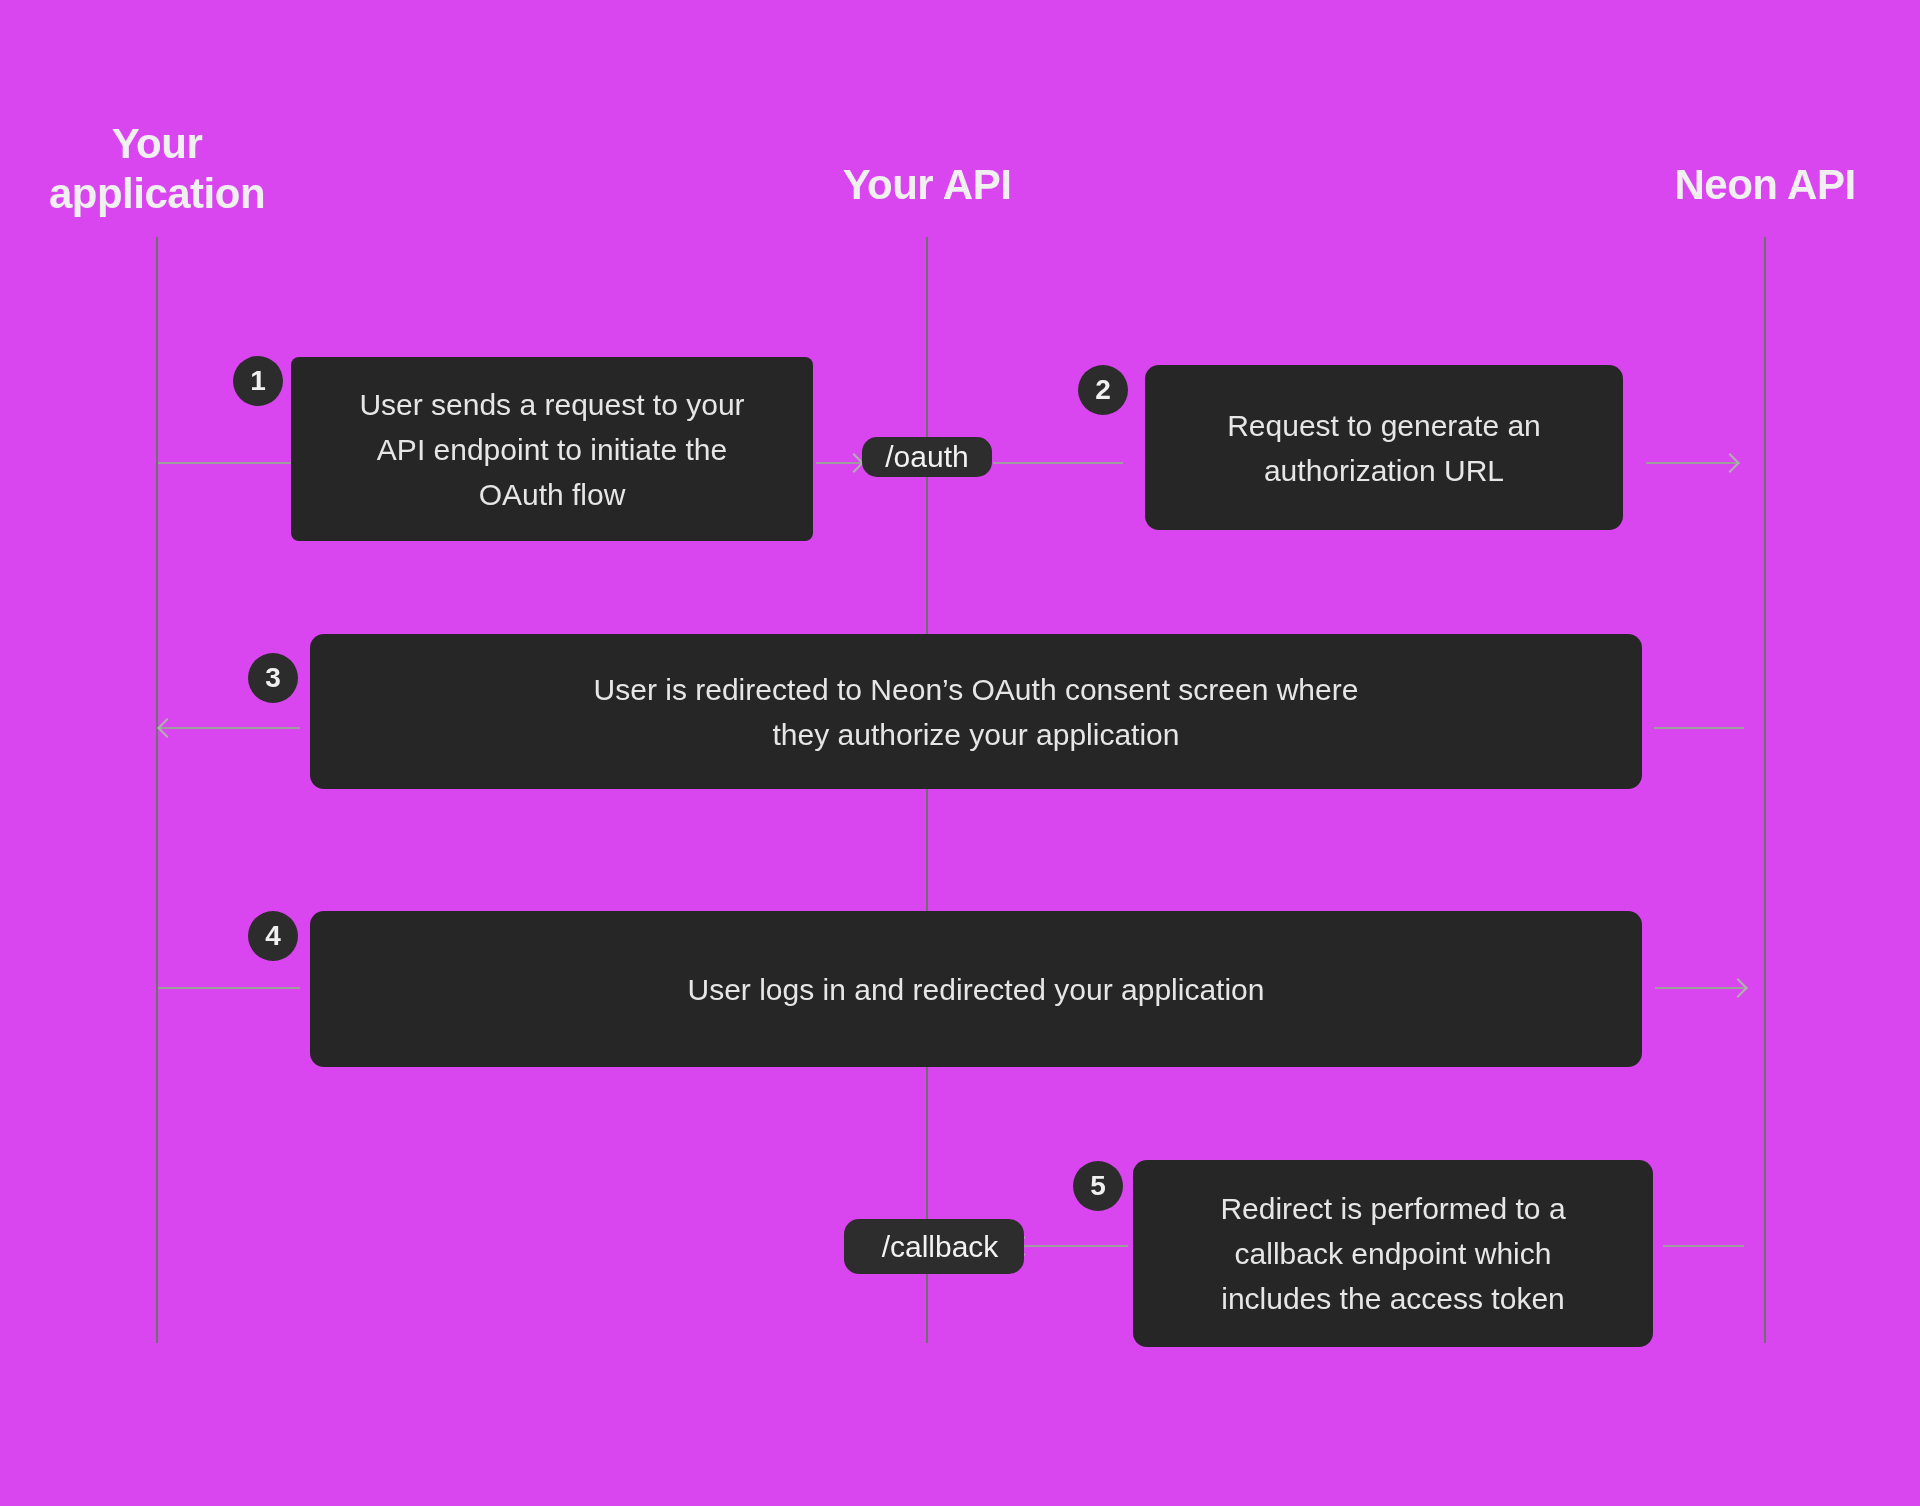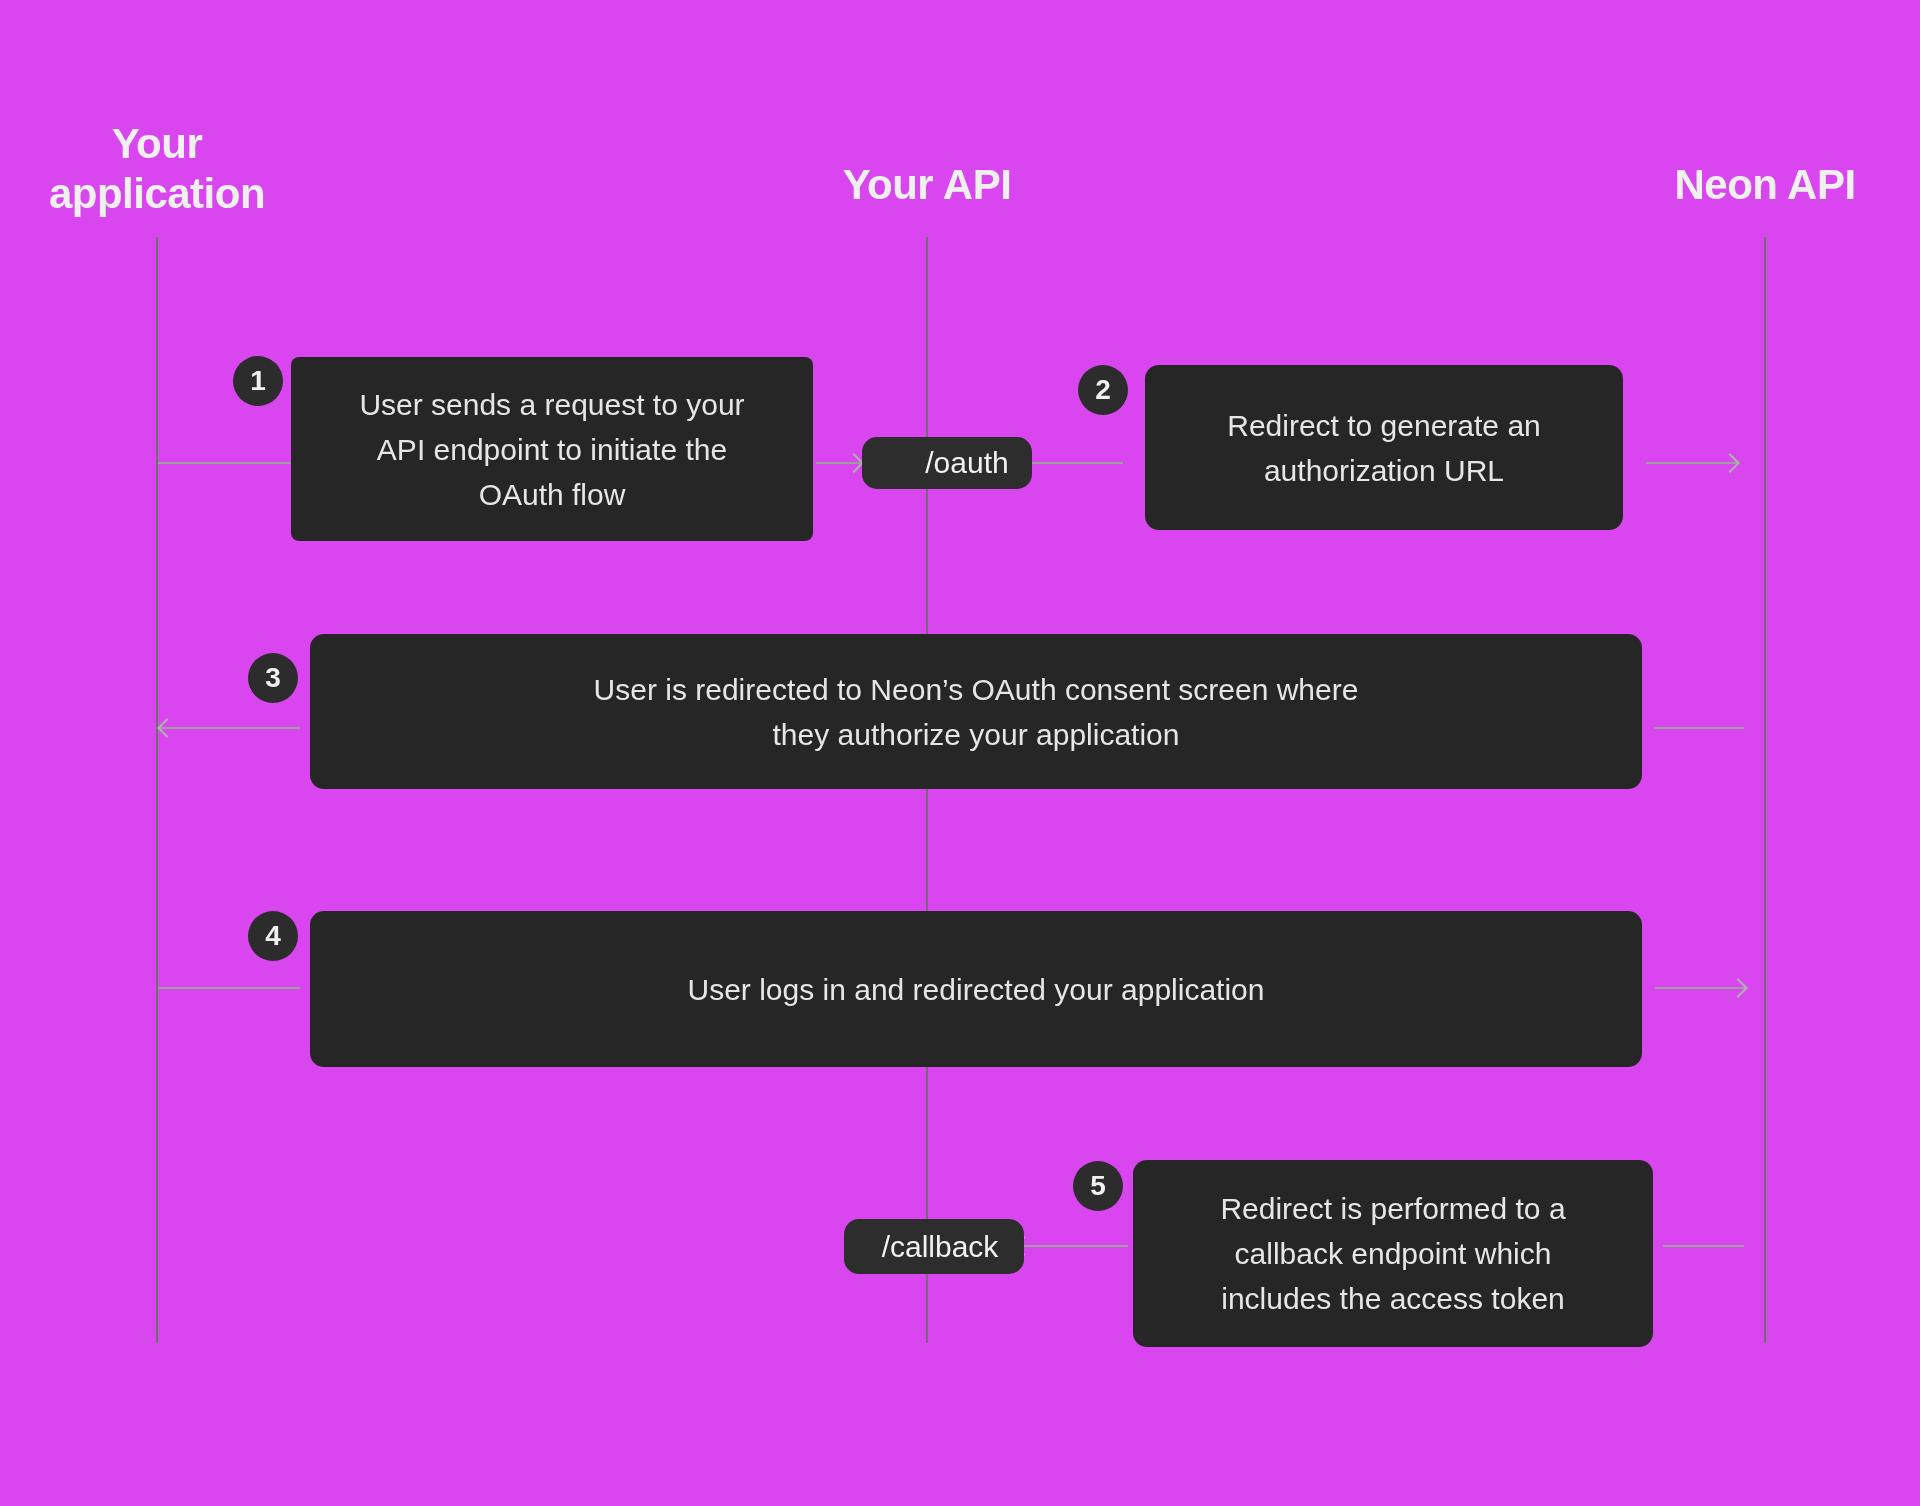--- a/index.html
+++ b/index.html
@@ -134,24 +134,24 @@
   <div class="conn" style="left:1017px; top:1245px; width:111px;">
     <span class="chev chev-l"></span>
   </div>
   <div class="conn" style="left:1663px; top:1245px; width:81px;"></div>
 
   <div class="badge" style="left:233px; top:356px;">1</div>
   <div class="step-box" style="left:291px; top:357px; width:522px; height:184px;border-radius:8px;">User sends a request to your
 API endpoint to initiate the
 OAuth flow</div>
 
-  <div class="endpoint-pill" style="left:862px; top:437px; width:130px; height:52px;padding-left:40px;">/oauth</div>
+  <div class="endpoint-pill" style="left:862px; top:437px; width:130px; height:40px;">/oauth</div>
 
   <div class="badge" style="left:1078px; top:365px;">2</div>
-  <div class="step-box" style="left:1145px; top:365px; width:478px; height:165px;">Redirect to generate an
+  <div class="step-box" style="left:1145px; top:365px; width:478px; height:165px;">Request to generate an
 authorization URL</div>
 
   <div class="badge" style="left:248px; top:653px;">3</div>
   <div class="step-box" style="left:310px; top:634px; width:1332px; height:155px;">User is redirected to Neon’s OAuth consent screen where
 they authorize your application</div>
 
   <div class="badge" style="left:248px; top:911px;">4</div>
   <div class="step-box" style="left:310px; top:911px; width:1332px; height:156px;">User logs in and redirected your application</div>
 
   <div class="badge" style="left:1073px; top:1161px;">5</div>

